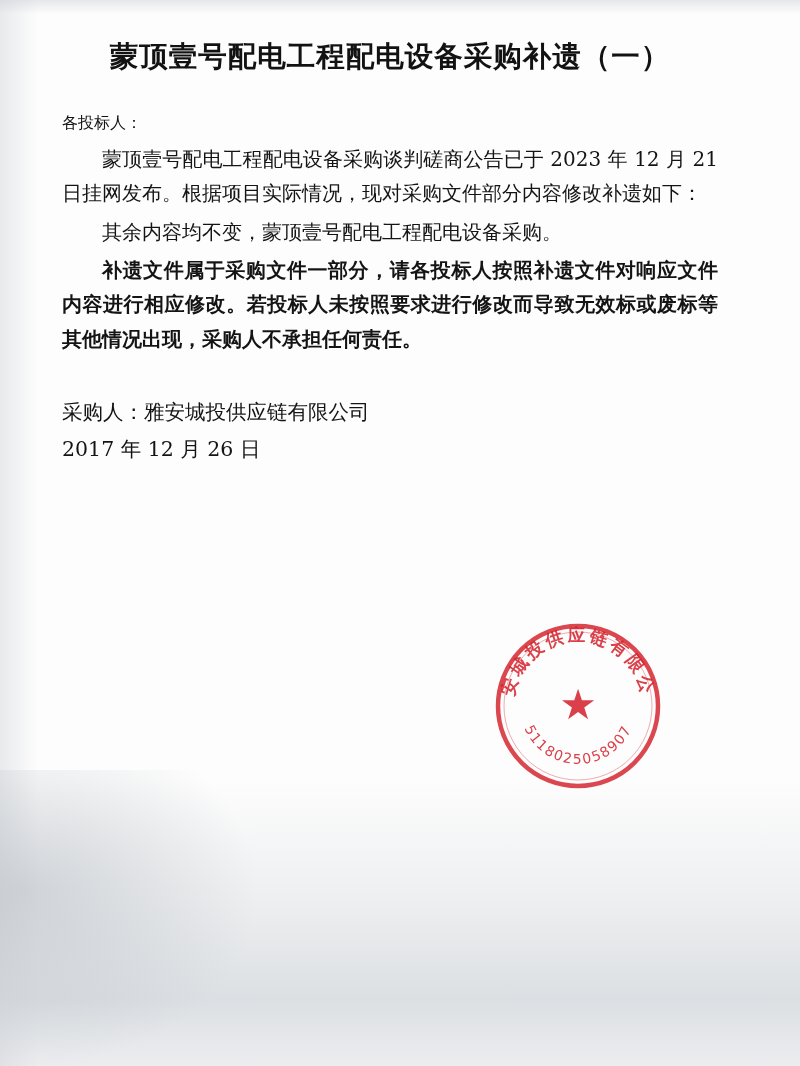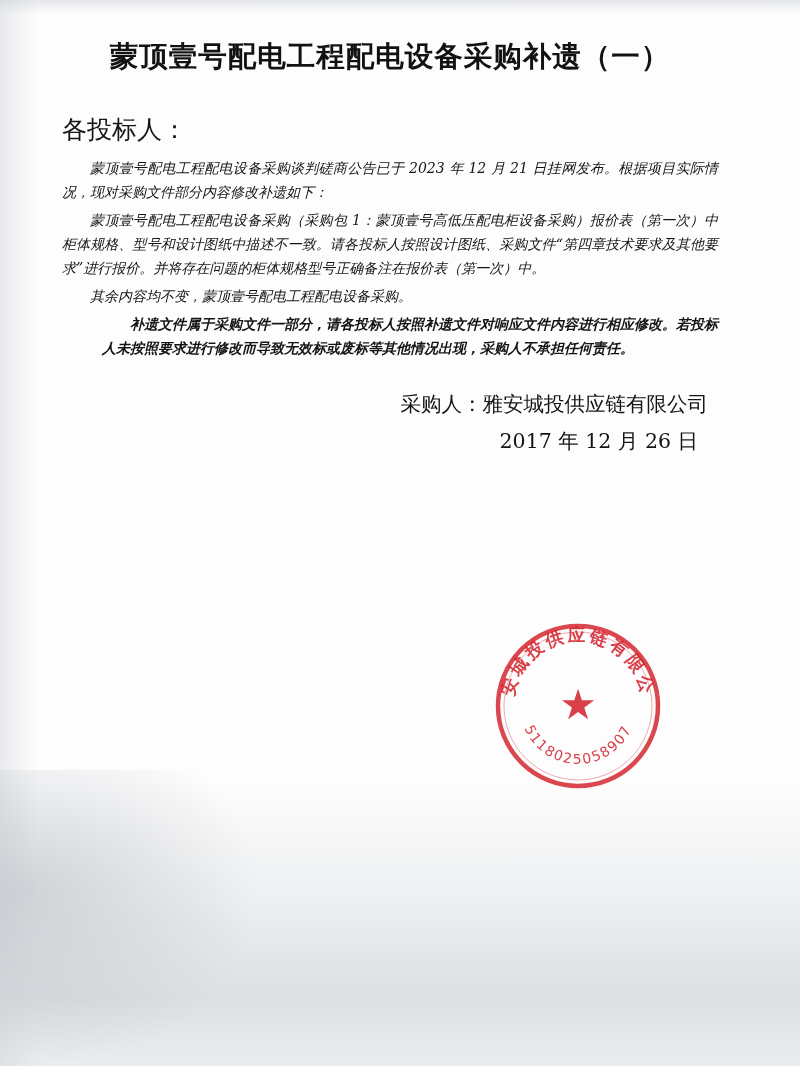--- a/index.html
+++ b/index.html
@@ -59,46 +59,44 @@
     color: #121212;
     line-height: 1.3;
   }
 
   .body-block {
     padding: 0 62px 0 62px;
     margin-top: 36px;
   }
 
   .salutation {
-    font-size: 25px;
+    font-size: 16px;
     line-height: 1.55;
     margin: 0 0 6px 0;
     color: #141414;
   }
 
   p.para {
-    font-size: 14px;
+    font-size: 20px;
     line-height: 1.72;
     margin: 0 0 4px 0;
     text-indent: 2em;
     text-align: justify;
     text-justify: inter-ideograph;
     color: #141414;
-    font-style: italic;
   }
 
   p.para.bold {
     font-weight: bold;
-    margin-left: 40px;
   }
 
   .signature {
-    margin-top: 26px;
+    margin-top: 38px;
     padding: 0 72px 0 62px;
-    text-align: right;
+    text-align: left;
     position: relative;
     z-index: 3;
   }
   .signature .line {
     font-size: 20.5px;
     line-height: 1.8;
     color: #141414;
     white-space: nowrap;
   }
   .signature .line.date {
@@ -131,21 +129,20 @@
   <div class="content">
 
     <h1 class="doc-title">蒙顶壹号配电工程配电设备采购补遗（一）</h1>
 
     <div class="body-block">
 
       <p class="salutation">各投标人：</p>
 
       <p class="para">蒙顶壹号配电工程配电设备采购谈判磋商公告已于 2023 年 12 月 21 日挂网发布。根据项目实际情况，现对采购文件部分内容修改补遗如下：</p>
 
-      <p class="para">蒙顶壹号配电工程配电设备采购（采购包 1：蒙顶壹号高低压配电柜设备采购）报价表（第一次）中柜体规格、型号和设计图纸中描述不一致。请各投标人按照设计图纸、采购文件“第四章技术要求及其他要求”进行报价。并将存在问题的柜体规格型号正确备注在报价表（第一次）中。</p>
 
       <p class="para">其余内容均不变，蒙顶壹号配电工程配电设备采购。</p>
 
       <p class="para bold">补遗文件属于采购文件一部分，请各投标人按照补遗文件对响应文件内容进行相应修改。若投标人未按照要求进行修改而导致无效标或废标等其他情况出现，采购人不承担任何责任。</p>
 
     </div>
 
     <div class="signature">
       <div class="line">
         <span>采购人：</span><span>雅安城投供应链有限公司</span>

